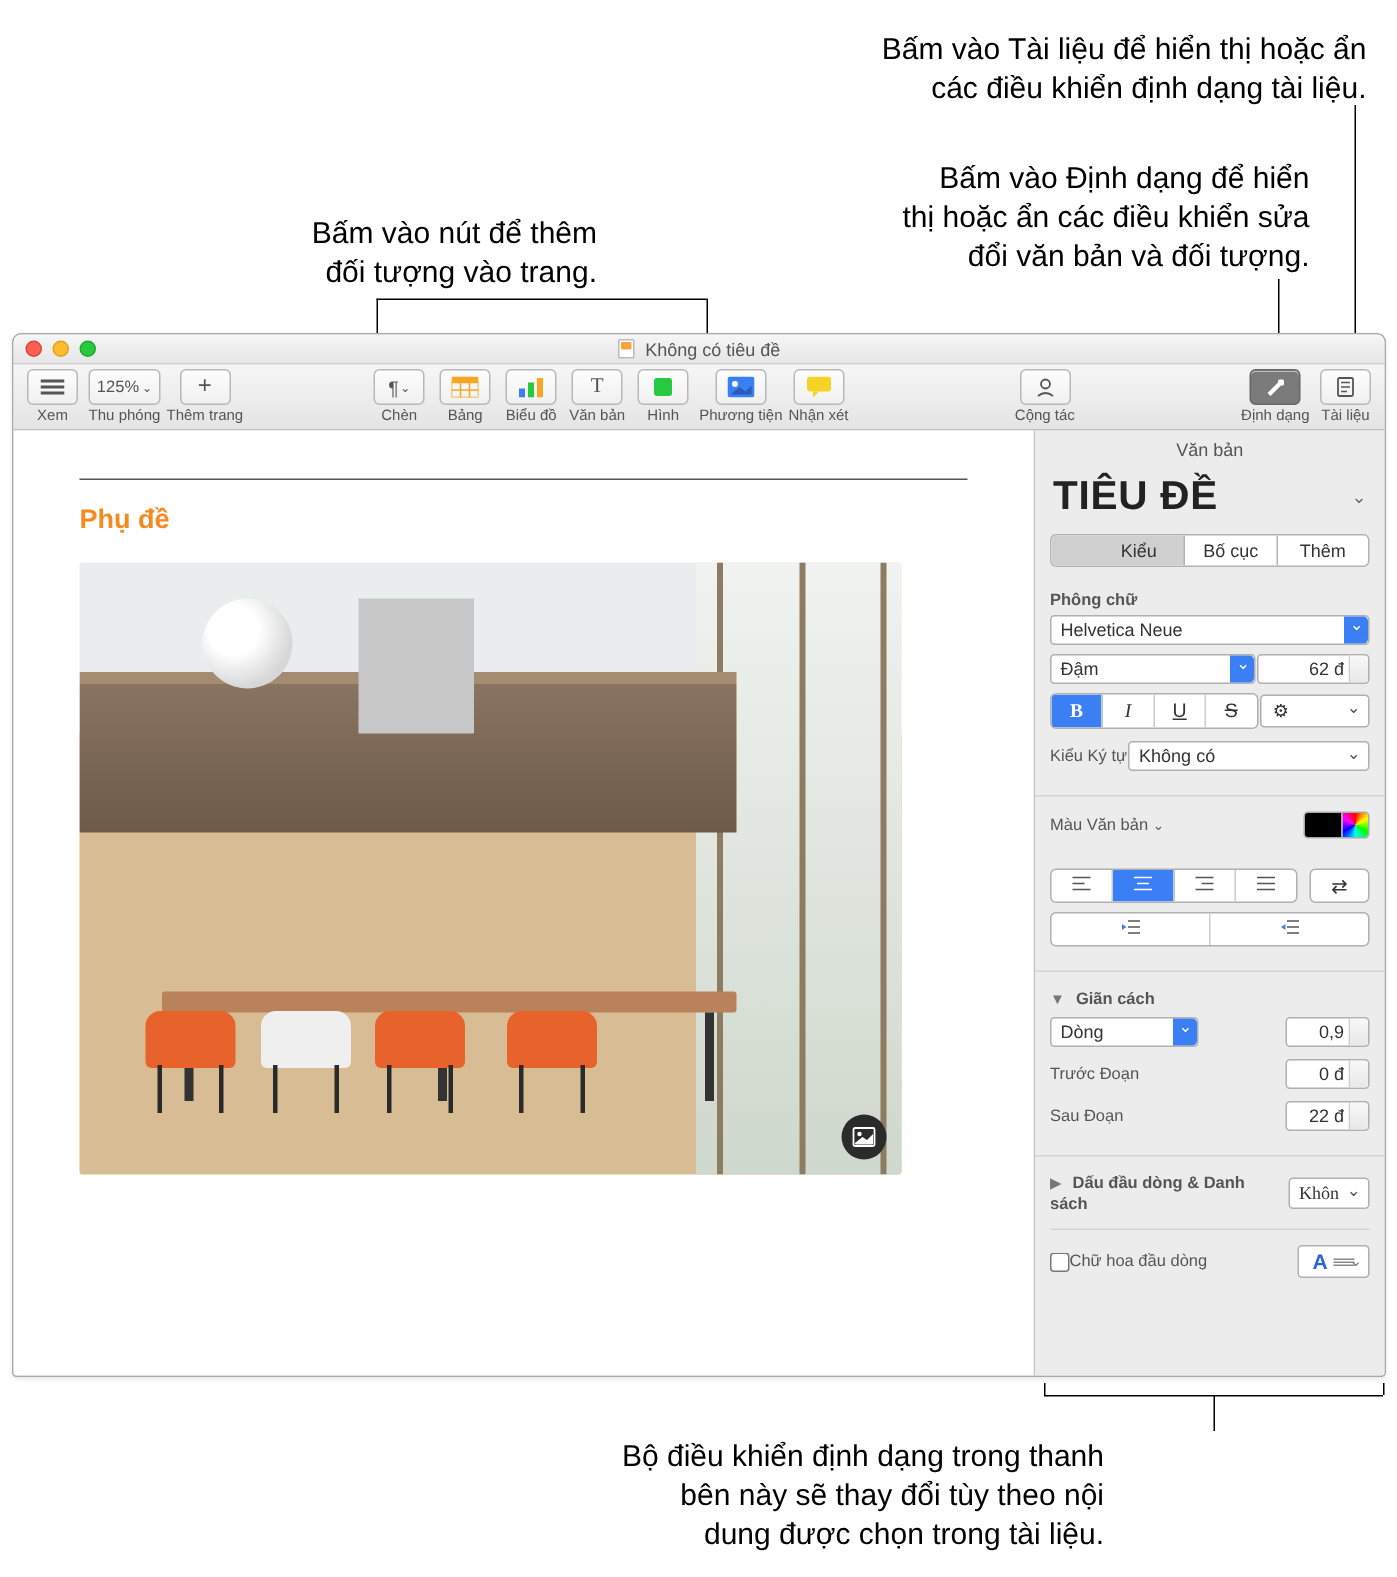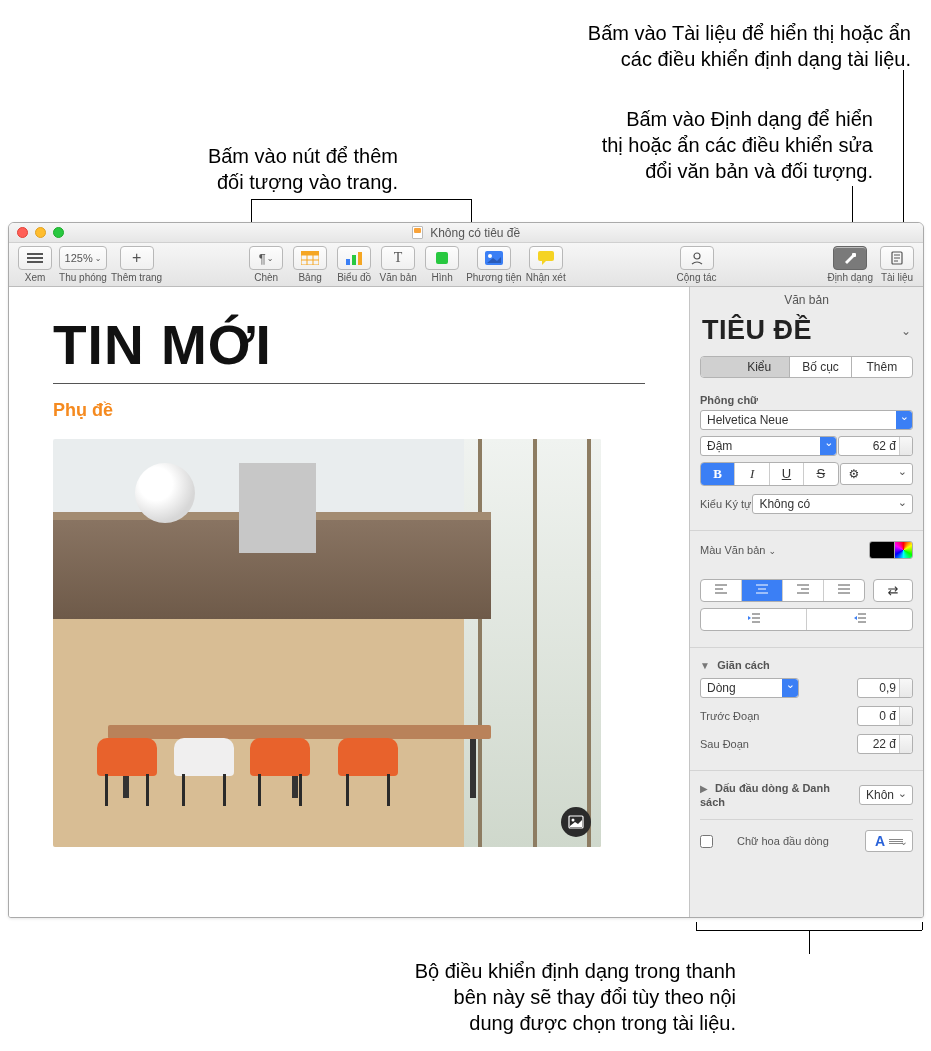--- a/index.html
+++ b/index.html
@@ -393,21 +393,20 @@
             <line x1="3" y1="7" x2="9" y2="7" stroke="#555"></line>
             <line x1="3" y1="10" x2="7" y2="10" stroke="#555"></line>
           </svg>
         </div>
       <span>Tài liệu</span>
     </div>
   </div>
 
   <div class="content">
     <div class="canvas">
-      <div class="headline">TIN MỚI</div>
       <div class="rule"></div>
       <div class="subtitle">Phụ đề</div>
       <div class="photo">
         <div class="win">
             <div class="bar" style="left:10%;"></div>
             <div class="bar" style="left:50%;"></div>
             <div class="bar" style="left:90%;"></div>
           </div>
         <div class="counter"></div>
         <div class="hood"></div>
@@ -577,31 +576,31 @@
           </div>
         </div>
       </div>
 
       <div class="sb-section sb-spaced">
         <div class="sb-row" style="align-items:center;">
           <div style="flex:1;">
             <span class="sb-tri">▶</span>
             <span class="sb-inline-label" style="font-weight:600;">Dấu đầu dòng &amp; Danh sách</span>
           </div>
-          <div class="sb-select plain" style="flex:0 0 54px;overflow:hidden;">
+          <div class="sb-select plain" style="flex:0 0 54px;overflow:hidden;font-family:Liberation Serif, serif;">
             <span>Khôn</span>
           </div>
         </div>
       </div>
 
       <hr class="hr-sb">
 
       <div class="sb-section">
         <div class="sb-row sb-check" style="align-items:center;">
-          <div style="flex:1;display:flex;align-items:center;gap:24px;">
+          <div style="flex:1;display:flex;align-items:center;gap:0;">
             <input type="checkbox" style="">
             <span class="sb-inline-label">Chữ hoa đầu dòng</span>
           </div>
           <div class="sb-dropcap-well" style="flex:0 0 auto;">
             <span class="sb-dropcap-glyph">A</span>
             <span class="sb-dropcap-lines">
                 <span></span>
                 <span></span>
                 <span></span>
               </span>

